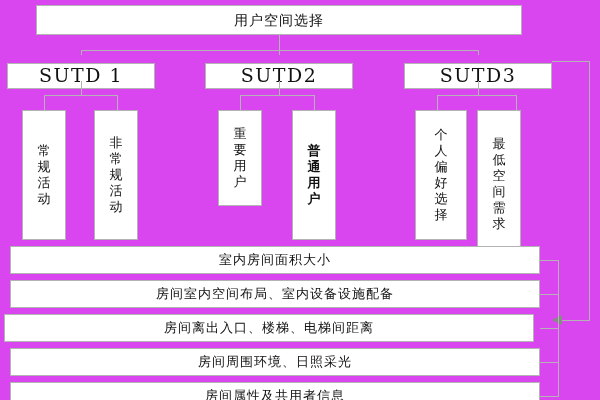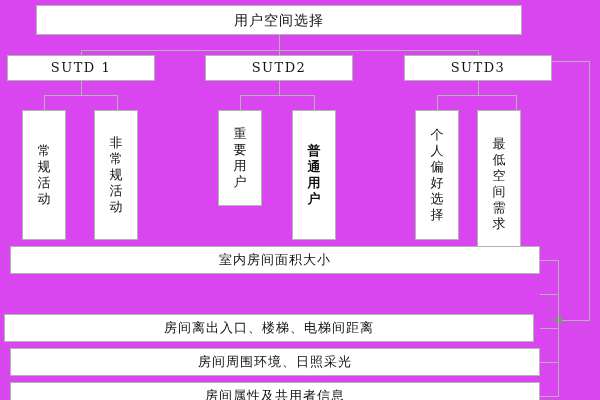--- a/index.html
+++ b/index.html
@@ -25,23 +25,24 @@
     align-items: center;
     justify-content: center;
     text-align: center;
     line-height: 1.15;
   }
   .root-box {
     font-size: 14px;
     letter-spacing: 1px;
   }
   .group-box {
-    font-size: 13px;
+    font-size: 19px;
     letter-spacing: 1.5px;
     font-family: "DejaVu Serif", "Liberation Serif", serif;
+    margin-top: 8px;
   }
   .leaf-box {
     font-size: 13px;
     letter-spacing: 0px;
     padding: 6px 2px;
     align-items: center;
   }
   .leaf-box .vtext {
     display: block;
     width: 1em;
@@ -117,21 +118,21 @@
   </div>
   <div class="box leaf-box" style="left:292px; top:110px; width:44px; height:130px;font-weight:bold;">
     <span class="vtext">普通用户</span>
   </div>
 
   <div class="ln v" style="left:478px; top:81px; height:14px;"></div>
   <div class="ln h" style="left:437px; top:95px; width:80px;"></div>
   <div class="ln v" style="left:437px; top:95px; height:15px;"></div>
   <div class="ln v" style="left:516px; top:95px; height:15px;"></div>
 
-  <div class="box leaf-box" style="left:415px; top:110px; width:44px; height:130px;">
+  <div class="box leaf-box" style="left:415px; top:110px; width:52px; height:130px;">
     <span class="vtext">个人偏好选择</span>
   </div>
   <div class="box leaf-box" style="left:477px; top:110px; width:44px; height:148px;">
     <span class="vtext">最低空间需求</span>
   </div>
 
   <div class="ln h" style="left:552px; top:61px; width:38px;"></div>
   <div class="ln v" style="left:589px; top:61px; height:259px;"></div>
   <div class="ln h" style="left:562px; top:320px; width:28px;"></div>
   <div class="arrow-left" style="left:552px; top:315px;"></div>
@@ -139,20 +140,23 @@
   <div class="ln v" style="left:558px; top:260px; height:136px;"></div>
   <div class="ln h" style="left:540px; top:260px; width:19px;"></div>
   <div class="ln h" style="left:540px; top:294px; width:19px;"></div>
   <div class="ln h" style="left:540px; top:328px; width:19px;"></div>
   <div class="ln h" style="left:540px; top:362px; width:19px;"></div>
   <div class="ln h" style="left:540px; top:396px; width:19px;"></div>
 
   <div class="box bar-box" style="left:10px; top:246px; width:530px; height:28px;">
     <span>室内房间面积大小</span>
   </div>
+  <div class="box bar-box" style="left:10px; top:280px; width:530px; height:28px;">
+    <span>房间室内空间布局、室内设备设施配备</span>
+  </div>
   <div class="box bar-box" style="left:4px; top:314px; width:530px; height:28px;">
     <span>房间离出入口、楼梯、电梯间距离</span>
   </div>
   <div class="box bar-box" style="left:10px; top:348px; width:530px; height:28px;">
     <span>房间周围环境、日照采光</span>
   </div>
   <div class="box bar-box" style="left:10px; top:382px; width:530px; height:28px;">
     <span>房间属性及共用者信息</span>
   </div>
 

